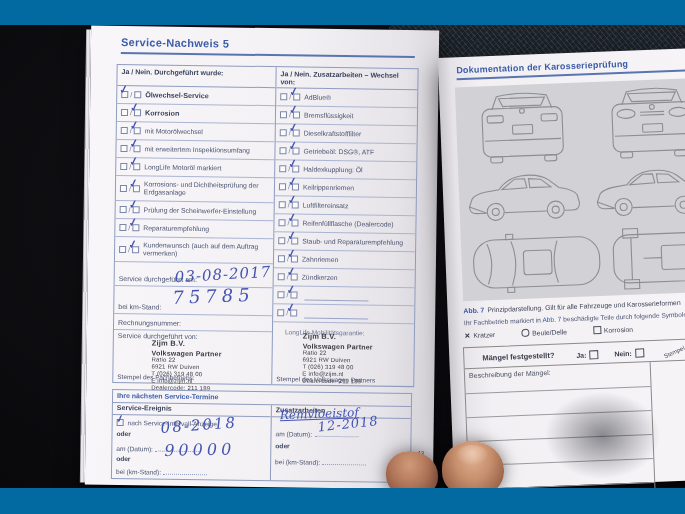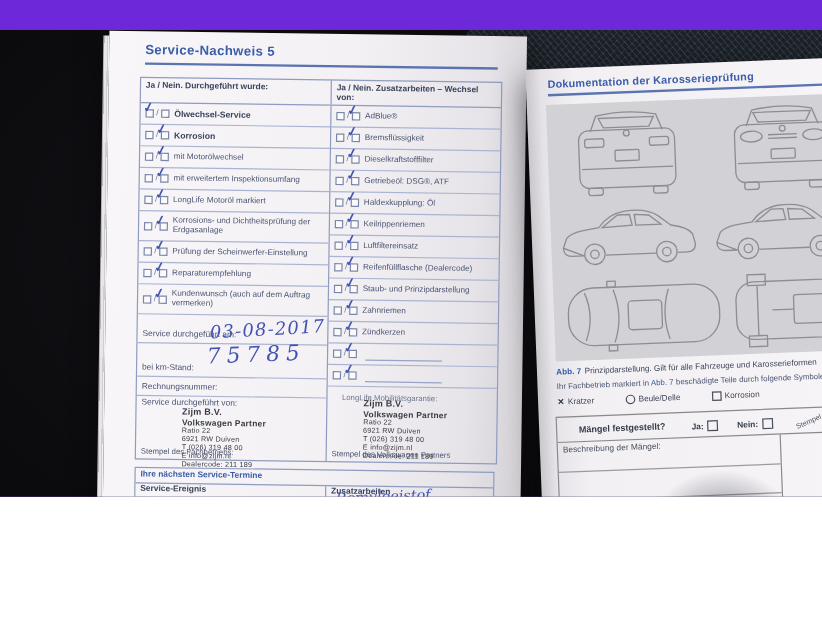--- a/index.html
+++ b/index.html
@@ -1,17 +1,17 @@
 <!DOCTYPE html>
 <html><head>
 <meta charset="utf-8">
 <style>
   html,body{margin:0;padding:0;}
   body{width:685px;height:514px;background:#ffffff;font-family:"Liberation Sans",sans-serif;overflow:hidden;}
-  .scene{position:relative;width:685px;height:414px;background:#6d28d9;overflow:hidden;}
+  .scene{position:relative;width:685px;height:514px;background:#0369a1;overflow:hidden;}
   .photo{position:absolute;left:0;top:25px;width:685px;height:463px;overflow:hidden;
     background:radial-gradient(120% 120% at 45% 40%, #141418 0%, #0a0a0d 55%, #030304 100%);}
   
   .cover{position:absolute;left:390px;top:-6px;width:310px;height:88px;transform:rotate(-2deg);
     background:#1b2127;border-radius:5px;
     background-image:repeating-linear-gradient(52deg, rgba(160,175,190,.14) 0 1px, transparent 1px 4px),
                      repeating-linear-gradient(-40deg, rgba(120,135,150,.10) 0 1px, transparent 1px 5px);}
   
   .page{position:absolute;box-shadow:0 10px 26px rgba(0,0,0,.6);}
   .page.left{left:88px;top:3px;width:348px;height:459px;transform:rotate(.8deg);
@@ -306,21 +306,21 @@
                 </span>
                 <span class="lab">Reifenfüllflasche (Dealercode)</span>
               </div>
               <div class="crow">
                 <span class="boxes">
                   <span class="box"></span>
                   <span class="slash">/</span>
                   <span class="box"></span>
                   <span class="chk on-nein">✓</span>
                 </span>
-                <span class="lab">Staub- und Prinzipdarstellung</span>
+                <span class="lab">Staub- und Reparaturempfehlung</span>
               </div>
               <div class="crow">
                 <span class="boxes">
                   <span class="box"></span>
                   <span class="slash">/</span>
                   <span class="box"></span>
                   <span class="chk on-nein">✓</span>
                 </span>
                 <span class="lab">Zahnriemen</span>
               </div>

